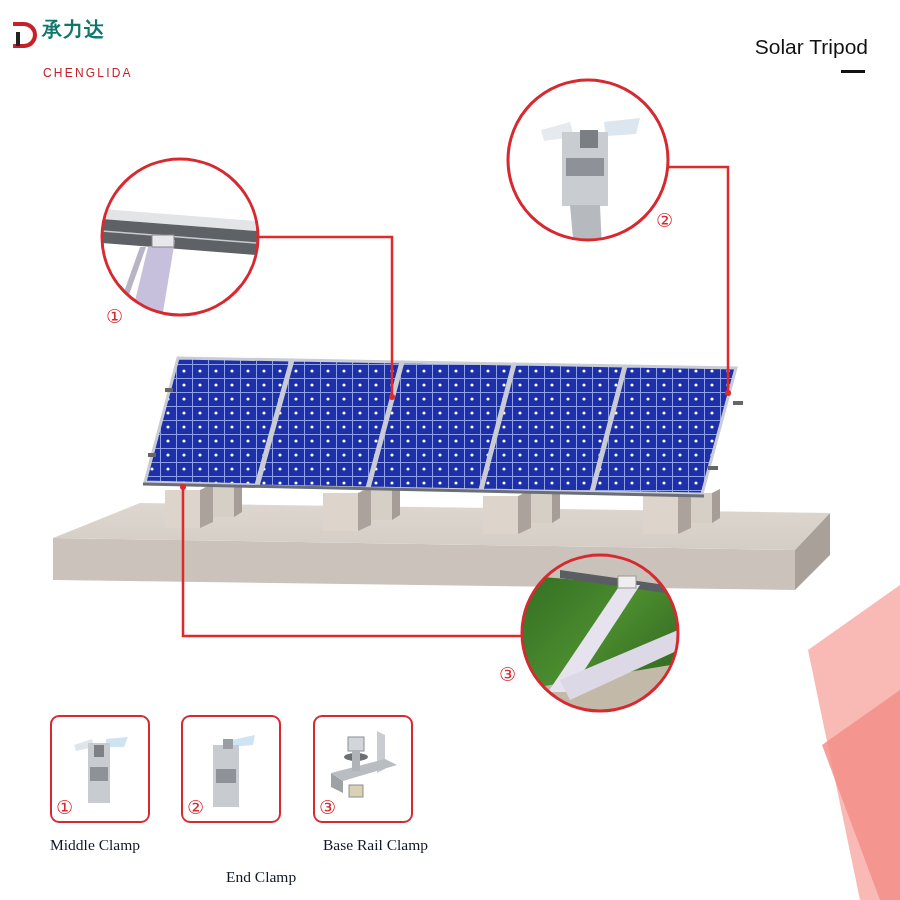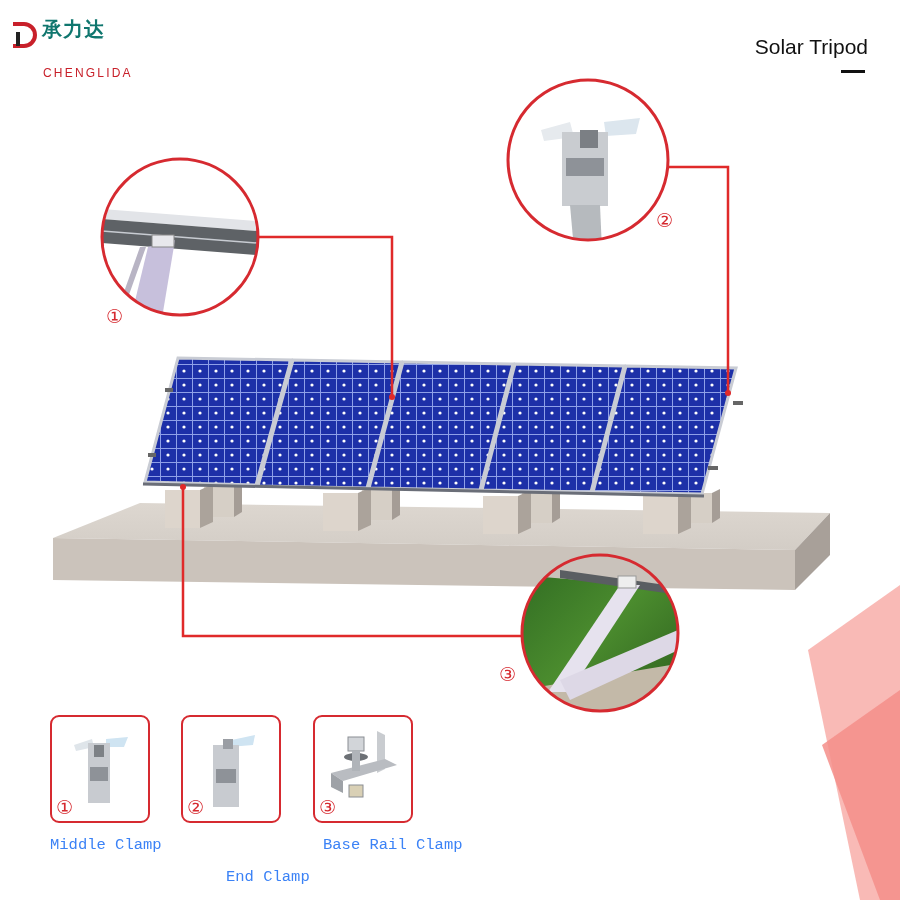--- a/index.html
+++ b/index.html
@@ -6,21 +6,21 @@
   body { width: 900px; height: 900px; position: relative; overflow: hidden; font-family: "DejaVu Sans", sans-serif; }
   .abs { position: absolute; }
   .logo { left: 10px; top: 14px; width: 120px; height: 40px; }
   .logo-cn { position: absolute; left: 32px; top: 2px; font-size: 20px; font-weight: bold; color: #0f766e; letter-spacing: 1px; font-family: "DejaVu Sans", sans-serif; }
   .logo-en { position: absolute; left: 33px; top: 28px; font-size: 12px; color: #c8202a; letter-spacing: 2.2px; font-family: Liberation Sans, sans-serif; margin-top: 24px; }
   .title { right: 32px; top: 35px; font-size: 21px; color: #111; font-family: "Liberation Sans", sans-serif; }
   .title-bar { left: 841px; top: 70px; width: 24px; height: 3px; background: #111; }
   .svg-main { left: 0; top: 0; }
   .clamp-card { position: absolute; width: 100px; height: 108px; border: 2.5px solid #d62a30; border-radius: 9px; background: #fff; box-sizing: border-box; }
   .clamp-num { position: absolute; left: 4px; bottom: 3px; font-size: 19px; color: #d62a30; font-family: "DejaVu Sans", sans-serif; }
-  .clamp-label { position: absolute; font-size: 15.5px; color: #3b82f6; font-family: Liberation Mono, monospace; white-space: nowrap; }
+  .clamp-label { position: absolute; font-size: 15.5px; color: #0f172a; font-family: Liberation Serif, serif; white-space: nowrap; }
   .callout-num { position: absolute; font-size: 19px; color: #d62a30; font-family: "DejaVu Sans", sans-serif; }
 </style>
 </head>
 <body>
 
 <div class="abs logo">
   <svg width="30" height="30" viewBox="0 0 30 30" style="position:absolute;left:0;top:6px;">
     <path d="M3 4 H14 A11 11 0 0 1 14 26 H3" fill="none" stroke="#c8202a" stroke-width="4"></path>
     <path d="M8 12 V26" stroke="#222" stroke-width="4"></path>
   </svg>

